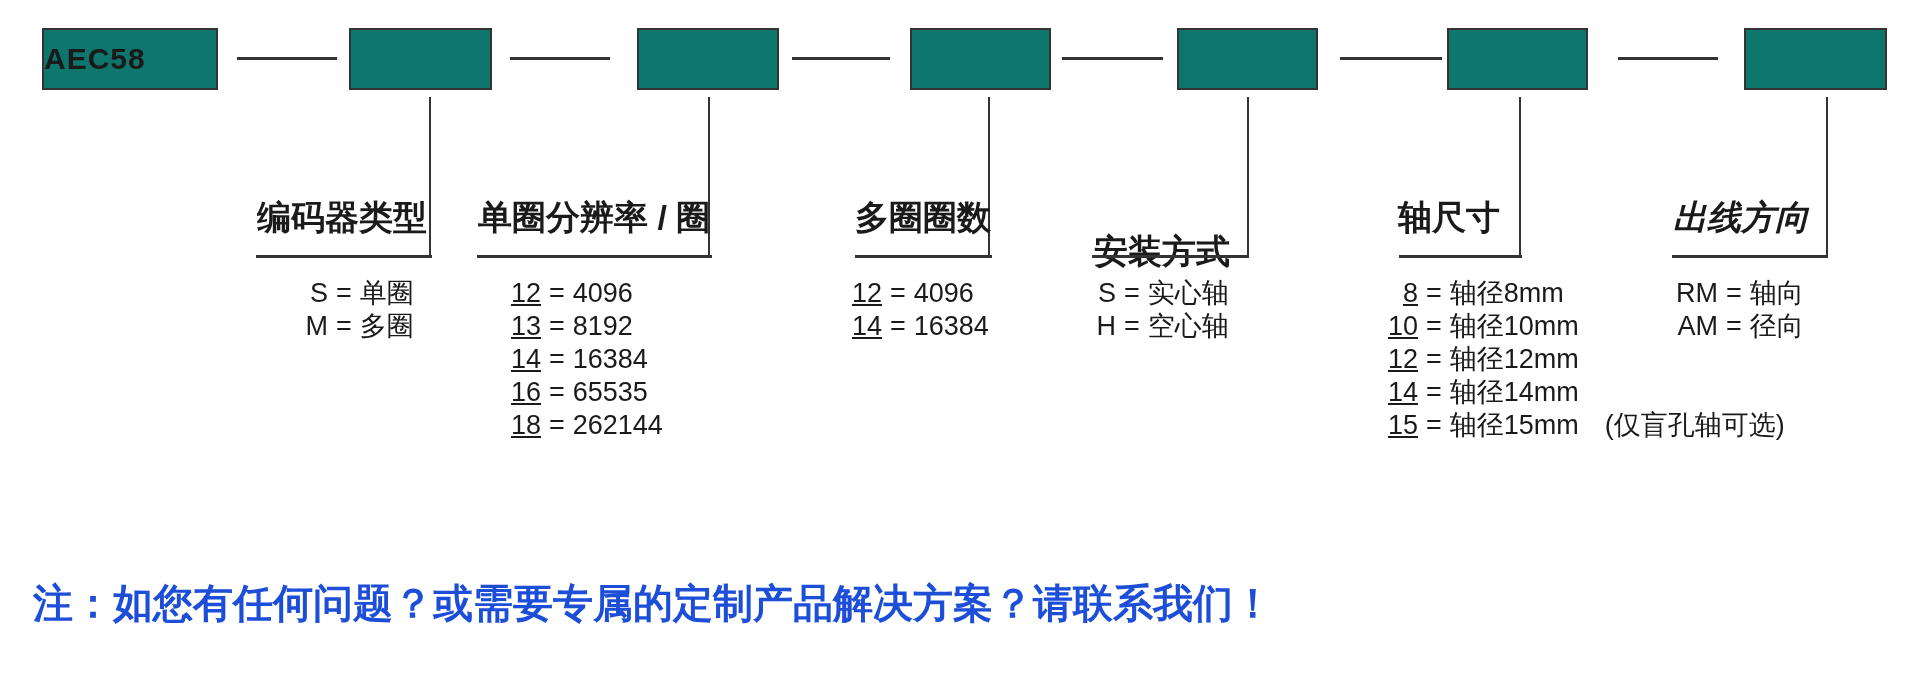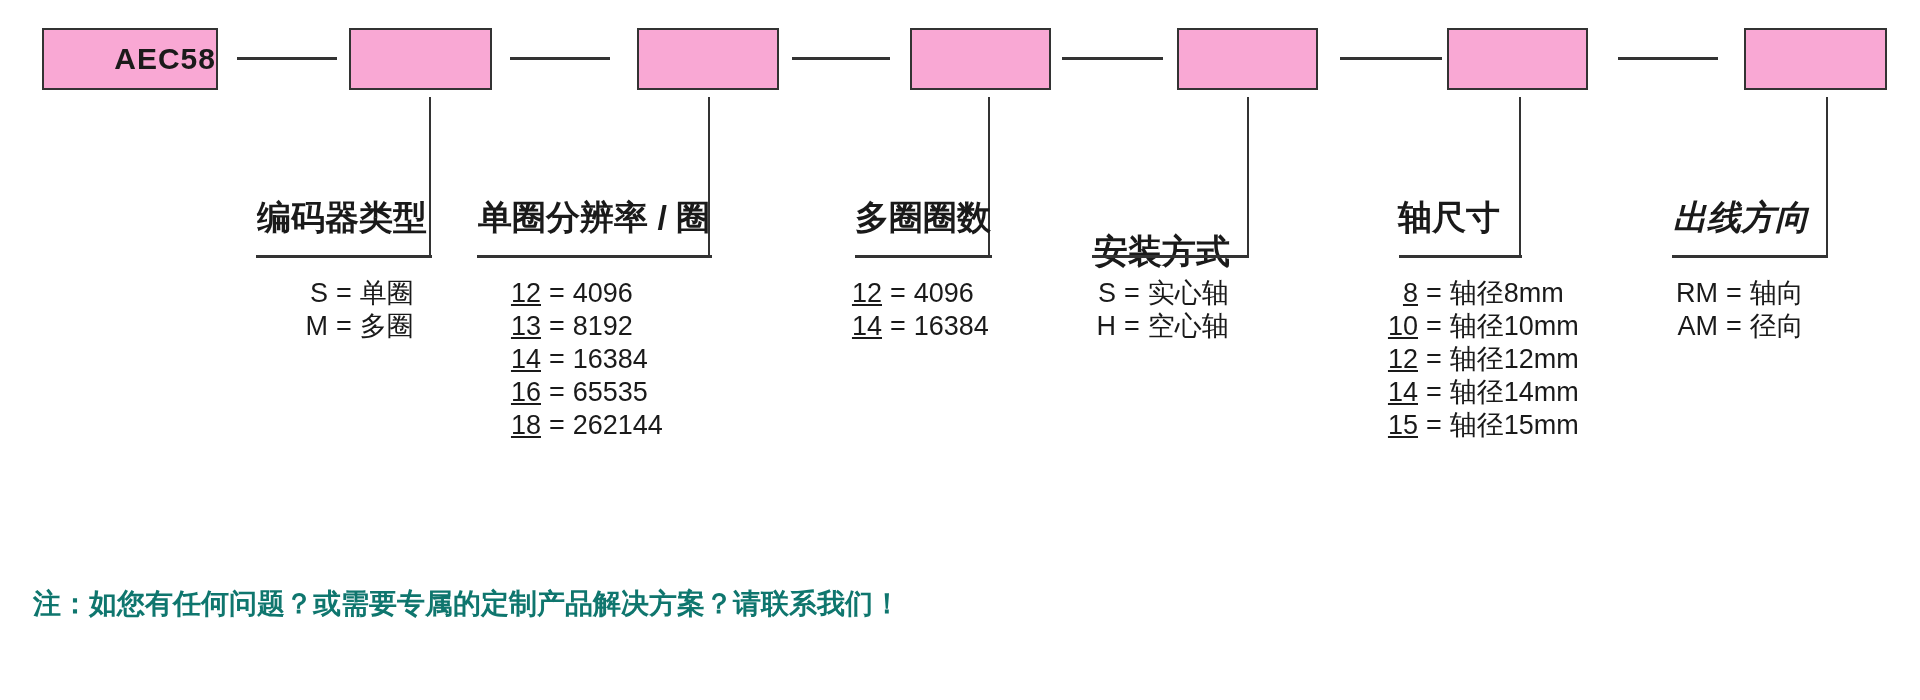--- a/index.html
+++ b/index.html
@@ -7,22 +7,22 @@
     --line:#333333;
     --background:#ffffff;
   }
   *{margin:0;padding:0;box-sizing:border-box;}
   html,body{width:1920px;height:700px;background:var(--background);overflow:hidden;}
   body{position:relative;font-family:"Liberation Sans",sans-serif;color:var(--ink);}
 
   
   .box{
     position:absolute;top:28px;height:62px;
-    border:2.5px solid var(--line);background:#f9a8d4;
-    display:flex;align-items:center;justify-content:flex-end;
+    border:2.5px solid var(--line);background:#0f766e;
+    display:flex;align-items:center;justify-content:flex-start;
   }
   .box.model{font-weight:bold;font-size:30px;letter-spacing:1px;}
   .b1{left:42px;width:176px;}
   .b2{left:349px;width:143px;}
   .b3{left:637px;width:142px;}
   .b4{left:910px;width:141px;}
   .b5{left:1177px;width:141px;}
   .b6{left:1447px;width:141px;}
   .b7{left:1744px;width:143px;}
 
@@ -77,21 +77,21 @@
   .o1 .code,.o4 .code{width:26px;}
   .o2 .code,.o3 .code,.o5 .code{width:36px;text-decoration:underline;}
   .o6 .code{width:50px;}
   .sep{margin:0 8px;}
   .note{margin-left:26px;}
 
   
   .footnote{
     position:absolute;left:33px;top:582px;
     font-family:"Liberation Serif",serif;font-weight:bold;
-    font-size:28px;line-height:44px;white-space:nowrap;color:#0f766e;
+    font-size:40px;line-height:44px;white-space:nowrap;color:#1d4ed8;
   }
 </style>
 </head>
 <body>
 
 <div class="box model b1">
   <span>AEC58</span>
 </div>
 <div class="box b2"></div>
 <div class="box b3"></div>
@@ -212,20 +212,21 @@
   </div>
   <div class="opt">
     <span class="code">14</span>
     <span class="sep">=</span>
     <span class="val">轴径14mm</span>
   </div>
   <div class="opt">
     <span class="code">15</span>
     <span class="sep">=</span>
     <span class="val">轴径15mm</span>
+    <span class="note">(仅盲孔轴可选)</span>
   </div>
 </div>
 
 <div class="options o6">
   <div class="opt">
     <span class="code">RM</span>
     <span class="sep">=</span>
     <span class="val">轴向</span>
   </div>
   <div class="opt">

